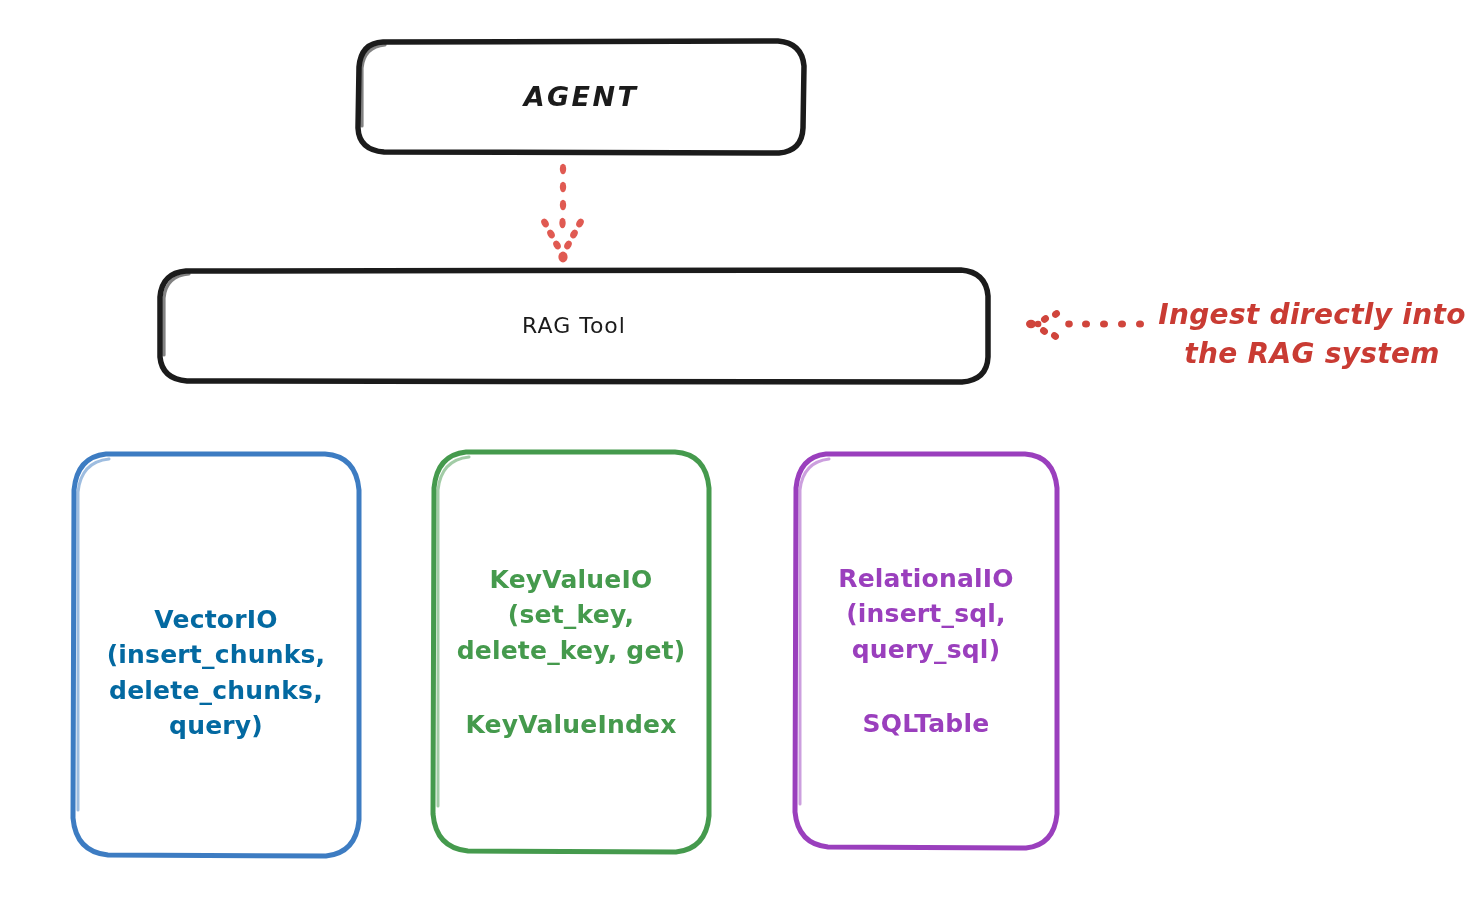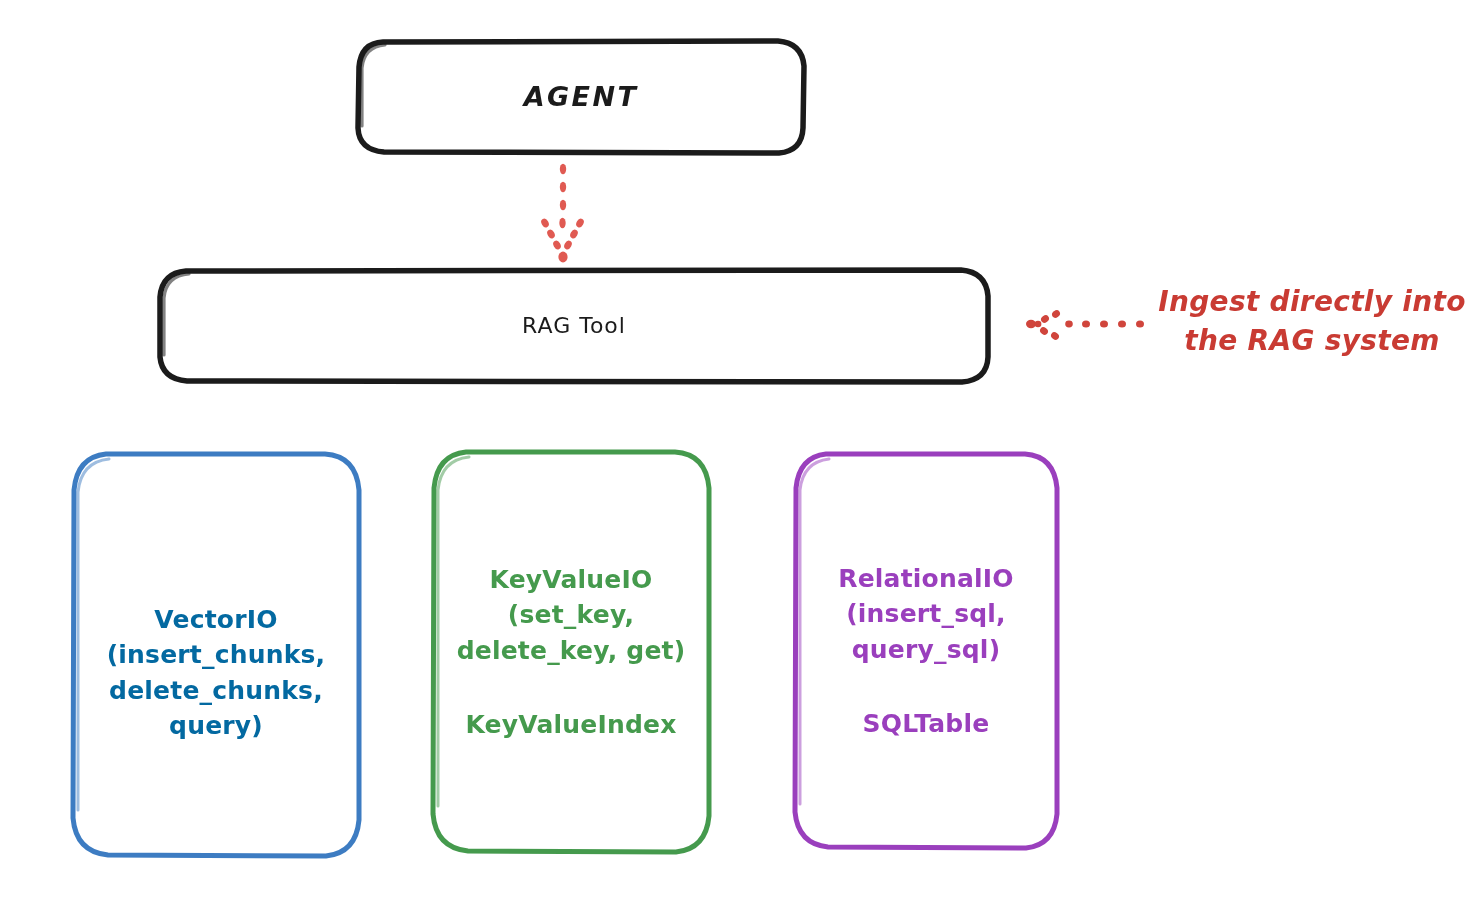--- a/index.html
+++ b/index.html
@@ -121,21 +121,21 @@
   #ingest-arrow {
     position: absolute;
     left: 1018px;
     top: 296px;
     width: 130px;
     height: 56px;
   }
   #ingest-note {
     position: absolute;
     left: 1142px;
-    top: 282px;
+    top: 295px;
     width: 340px;
     color: #c93b33;
     font-size: 28px;
     font-weight: 600;
     font-style: italic;
     line-height: 1.40;
     letter-spacing: 0.3px;
     white-space: pre-line;
     text-align: center;
     font-family: "DejaVu Sans", sans-serif;

